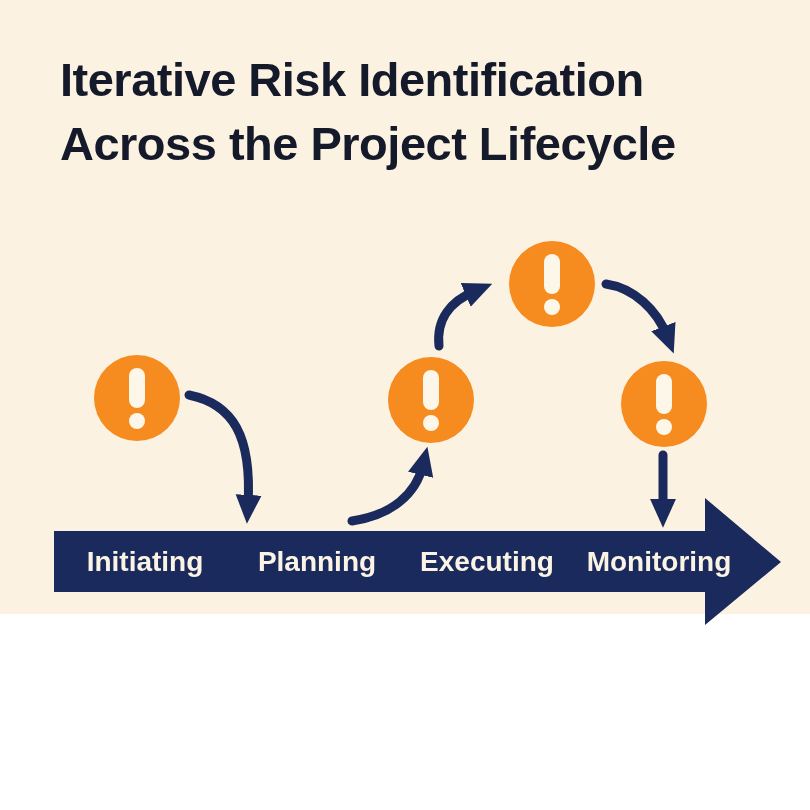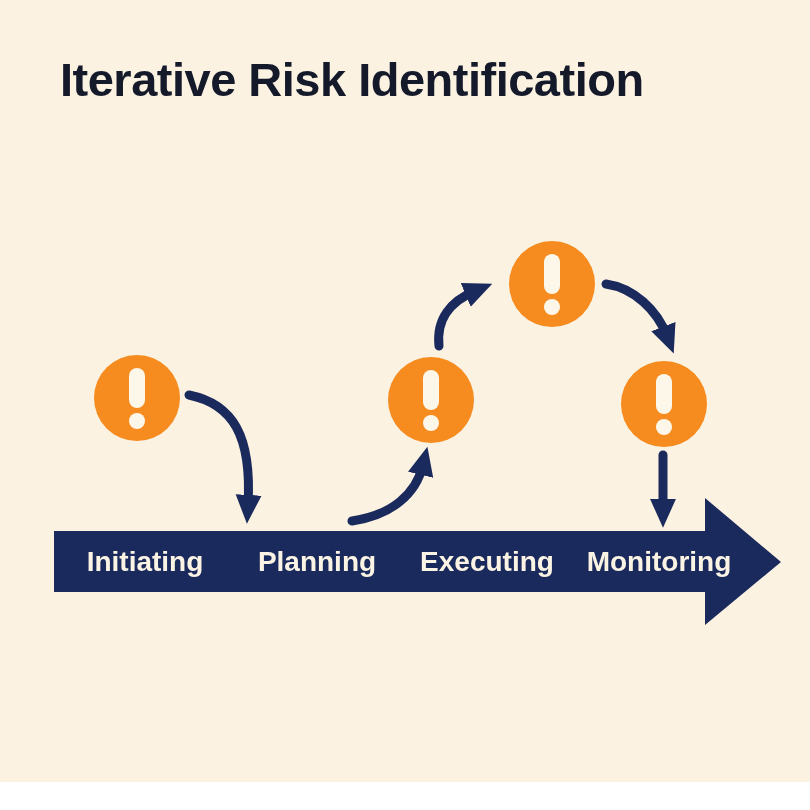--- a/index.html
+++ b/index.html
@@ -12,21 +12,21 @@
   :root {
     --bg: #FBF2E1;
     --navy: #1B2A5C;
     --orange: #F68B1F;
     --title: #151A2B;
     --cream: #FBF4E4;
   }
   .canvas {
     position: relative;
     width: 810px;
-    height: 782px;
+    height: 614px;
     background: var(--bg);
     font-family: "Liberation Sans", sans-serif;
   }
   .title {
     position: absolute;
     left: 60px;
     top: 48px;
     margin: 0;
     font-size: 47px;
     font-weight: bold;
@@ -50,20 +50,21 @@
     fill: var(--cream);
   }
 </style>
 </head>
 <body>
 
 <div class="canvas">
 
   <h1 class="title">
     <span>Iterative Risk Identification</span>
+    <span>Across the Project Lifecycle</span>
   </h1>
 
   <svg class="diagram" viewBox="0 0 810 810" xmlns="http://www.w3.org/2000/svg">
 
     <defs>
       <marker id="ah" viewBox="0 0 10 10" refX="3.5" refY="5" markerWidth="3.2" markerHeight="3.2" orient="auto">
         <path d="M 0 0.5 L 10 5 L 0 9.5 z" fill="#1B2A5C"></path>
       </marker>
     </defs>
 

